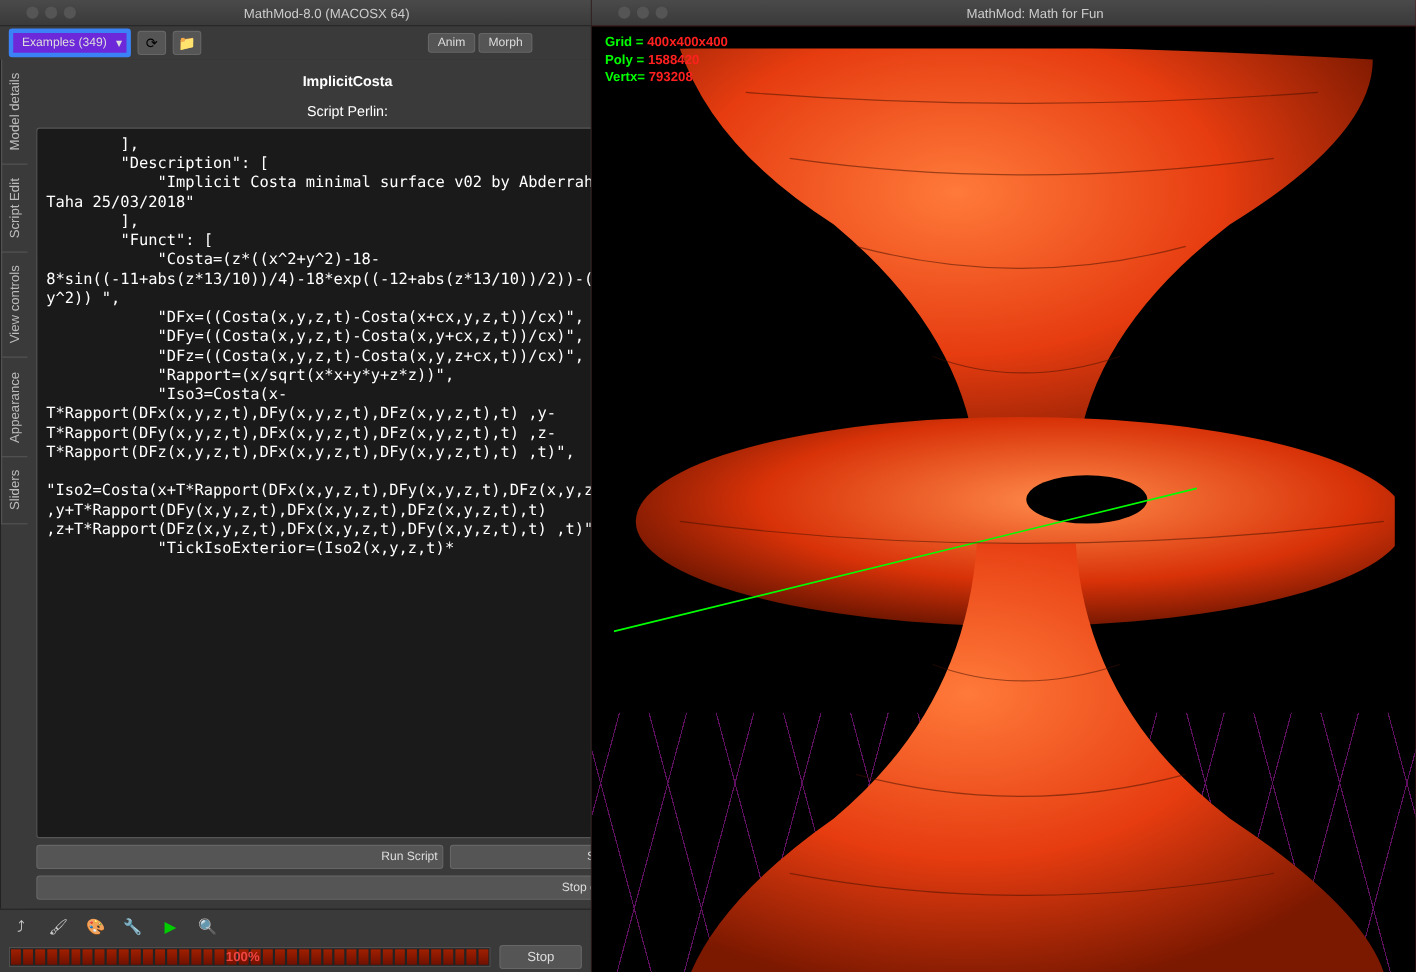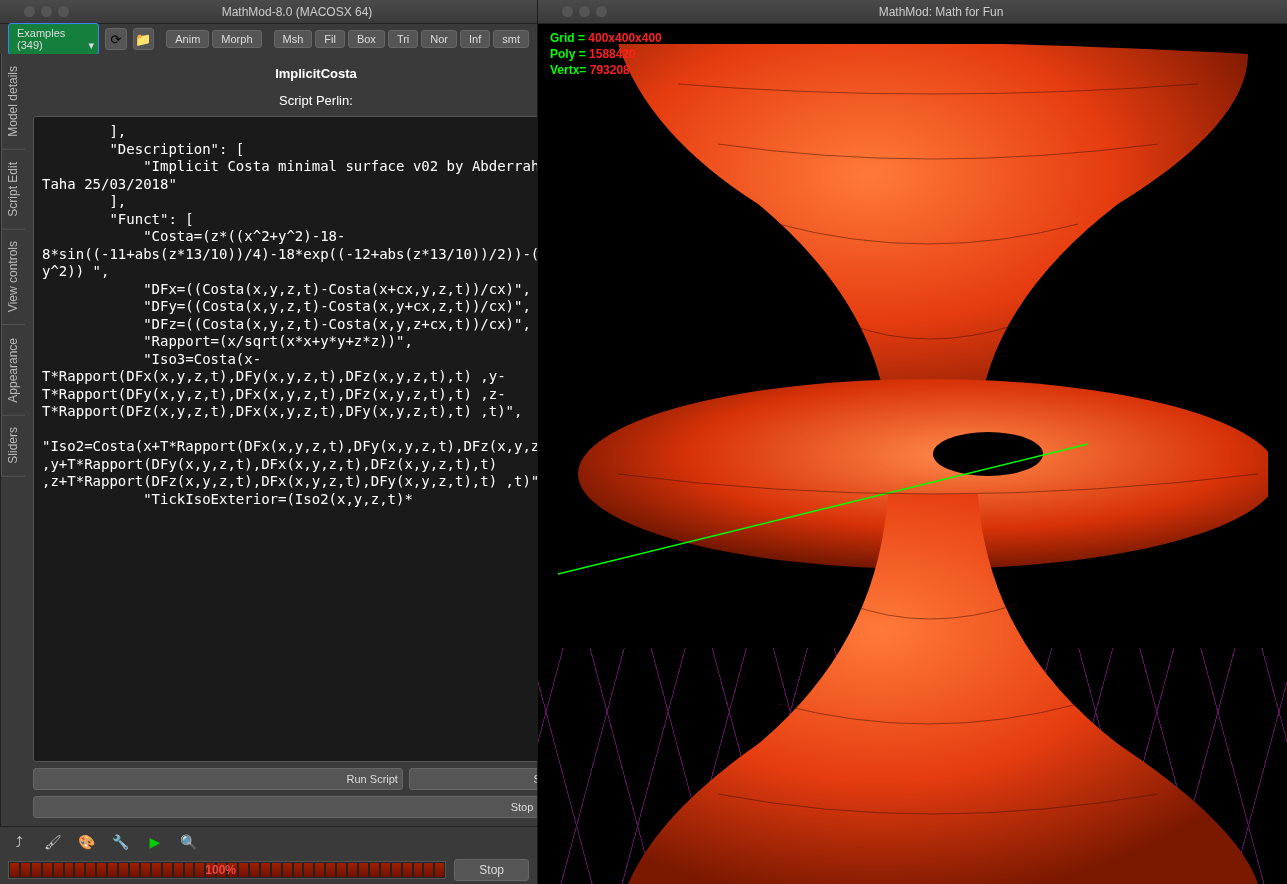--- a/index.html
+++ b/index.html
@@ -4,21 +4,21 @@
 <style>
 * { margin:0; padding:0; box-sizing:border-box; font-family:-apple-system,"Helvetica Neue",Arial,sans-serif; font-size:12px; }
 body { background:#2a2a2a; width:1287px; height:884px; overflow:hidden; display:flex; }
 .left-window { width:538px; height:884px; background:#3a3a3a; display:flex; flex-direction:column; border-right:1px solid #1a1a1a; }
 .right-window { width:749px; height:884px; background:#7f1d1d; position:relative; }
 .titlebar { height:24px; background:linear-gradient(#4a4a4a,#3a3a3a); display:flex; align-items:center; padding:0 24px; color:#999; font-size:13px; border-bottom:1px solid #222; }
 .traffic { display:flex; gap:6px; margin-right:12px; }
 .traffic span { width:11px; height:11px; border-radius:50%; background:#555; display:inline-block; }
 .titlebar .title { flex:1; text-align:center; color:#ccc; }
 .toolbar1 { height:30px; display:flex; align-items:center; padding:4px 8px; gap:6px; background:#3a3a3a; }
-.dropdown { background:#15803d; color:#ddd; border:1px solid #3b82f6; padding:3px 18px 3px 8px; border-radius:3px; position:relative; cursor:pointer; font-size:11px; }
+.dropdown { background:#6d28d9; color:#ddd; border:4px solid #3b82f6; padding:3px 18px 3px 8px; border-radius:3px; position:relative; cursor:pointer; font-size:11px; }
 .dropdown::after { content:"▾"; position:absolute; right:4px; }
 .icon-btn { width:26px; height:22px; background:#555; border:1px solid #666; border-radius:3px; display:flex; align-items:center; justify-content:center; cursor:pointer; font-size:13px; }
 .btn { background:#555; color:#ddd; border:1px solid #666; padding:2px 8px; border-radius:3px; cursor:pointer; font-size:11px; }
 .btn-row { display:flex; gap:3px;justify-content:space-between; }
 .spacer { flex:1; }
 .main-area { flex:1; display:flex; overflow:hidden; }
 .tree-panel { width:172px; background:#3a3a3a; overflow-y:auto; border-right:1px solid #222; }
 .tree-item { display:flex; align-items:center; padding:1px 4px 1px 28px; color:#ddd; cursor:pointer; font-size:12px; white-space:nowrap; overflow:hidden; text-overflow:ellipsis; position:relative; }
 .tree-item::before { content:"▸"; position:absolute; left:16px; color:#aaa; font-size:10px; }
 .tree-item.selected { background:#b030d0; color:#fff; }
@@ -66,29 +66,20 @@
   <div class="toolbar1">
     <div class="dropdown">Examples (349)</div>
     <div class="icon-btn">⟳</div>
     <div class="icon-btn">📁</div>
     <div class="spacer"></div>
     <div class="btn-row">
       <div class="btn">Anim</div>
       <div class="btn">Morph</div>
     </div>
     <div class="spacer" style="flex:0.2"></div>
-    <div class="btn-row">
-      <div class="btn">Msh</div>
-      <div class="btn">Fil</div>
-      <div class="btn">Box</div>
-      <div class="btn">Tri</div>
-      <div class="btn">Nor</div>
-      <div class="btn">Inf</div>
-      <div class="btn">smt</div>
-    </div>
   </div>
 
   <div class="main-area">
     <div class="tree-panel" id="tree" style="position:relative">
 
     <div class="tree-item">Gyroidal Tori_2</div>
         <div class="tree-item">GyroidLatice</div>
         <div class="tree-item">Helical Tori</div>
         <div class="tree-item">Hexagrams Men...</div>
         <div class="tree-item">HexaGrid Torus</div>

